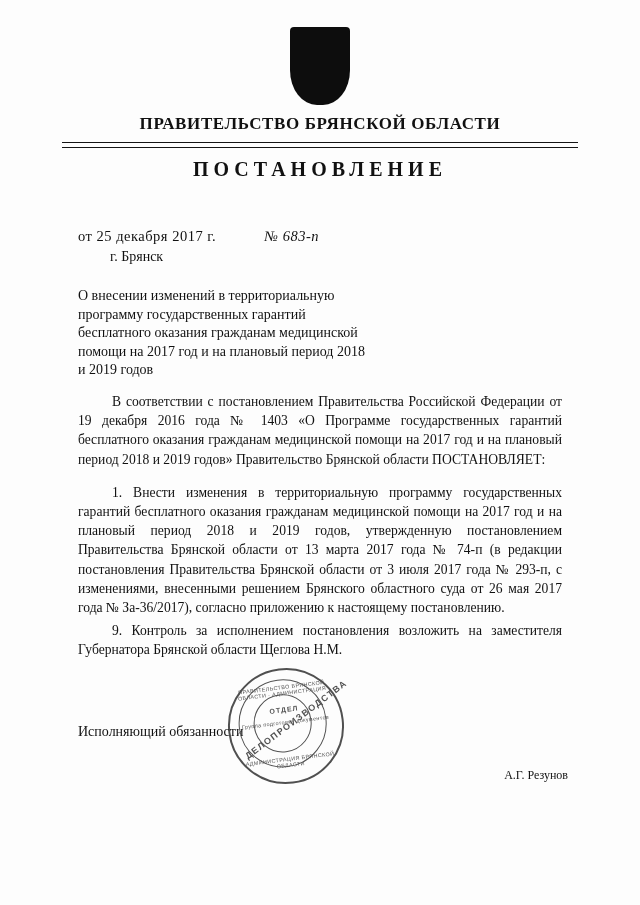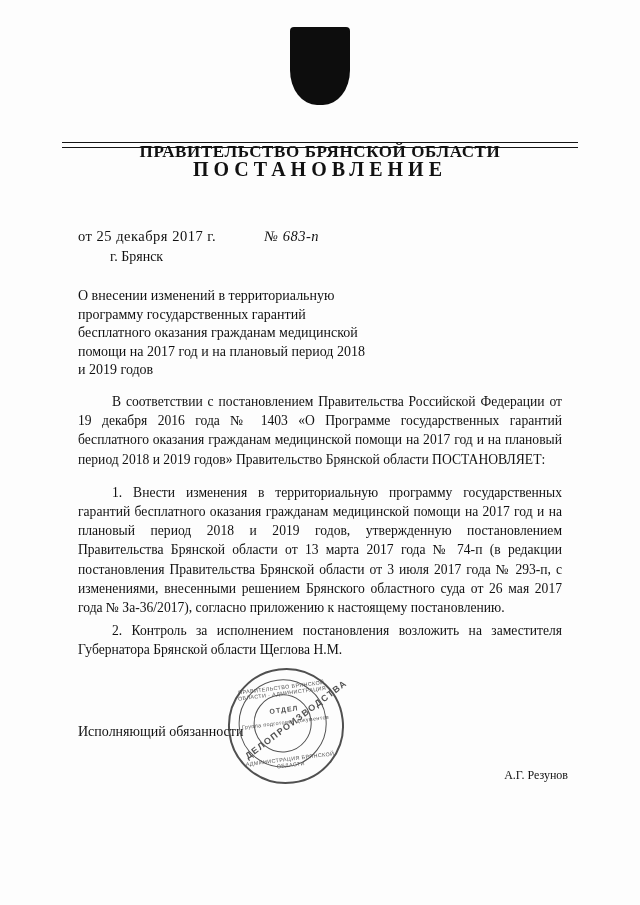--- a/index.html
+++ b/index.html
@@ -52,21 +52,20 @@
 
   
   .gov-title {
     position: absolute;
     left: 0; right: 0;
     top: 114px;
     text-align: center;
     font-size: 17px;
     font-weight: bold;
     letter-spacing: 0.6px;
-    margin-top: 28px;
   }
   .rule-double {
     position: absolute;
     left: 62px;
     right: 62px;
     top: 142px;
     height: 4px;
     border-top: 1.5px solid #141414;
     border-bottom: 1.5px solid #141414;
   }
@@ -230,21 +229,21 @@
     <span class="num">№ 683-п</span>
   </div>
 
   <div class="city">г. Брянск</div>
 
   <div class="subject">О внесении изменений в территориальную программу государственных гарантий бесплатного оказания гражданам медицинской помощи на 2017 год и на плановый период 2018 и 2019 годов</div>
 
   <div class="body">
     <p class="indent">В соответствии с постановлением Правительства Российской Федерации от 19 декабря 2016 года № 1403 «О Программе государственных гарантий бесплатного оказания гражданам медицинской помощи на 2017 год и на плановый период 2018 и 2019 годов» Правительство Брянской области ПОСТАНОВЛЯЕТ:</p>
     <p class="indent gap">1. Внести изменения в территориальную программу государственных гарантий бесплатного оказания гражданам медицинской помощи на 2017 год и на плановый период 2018 и 2019 годов, утвержденную постановлением Правительства Брянской области от 13 марта 2017 года № 74-п (в редакции постановления Правительства Брянской области от 3 июля 2017 года № 293-п, с изменениями, внесенными решением Брянского областного суда от 26 мая 2017 года № За-36/2017), согласно приложению к настоящему постановлению.</p>
-    <p class="indent">2. Контроль за исполнением постановления возложить на заместителя Губернатора Брянской области Щеглова Н.М.</p>
+    <p class="indent">9. Контроль за исполнением постановления возложить на заместителя Губернатора Брянской области Щеглова Н.М.</p>
   </div>
 
   <div class="sig-left">
     <div>Исполняющий обязанности</div>
   </div>
 
   <div class="sig-right">А.Г. Резунов</div>
 
   <div class="stamp">
     <div class="inner-ring"></div>

